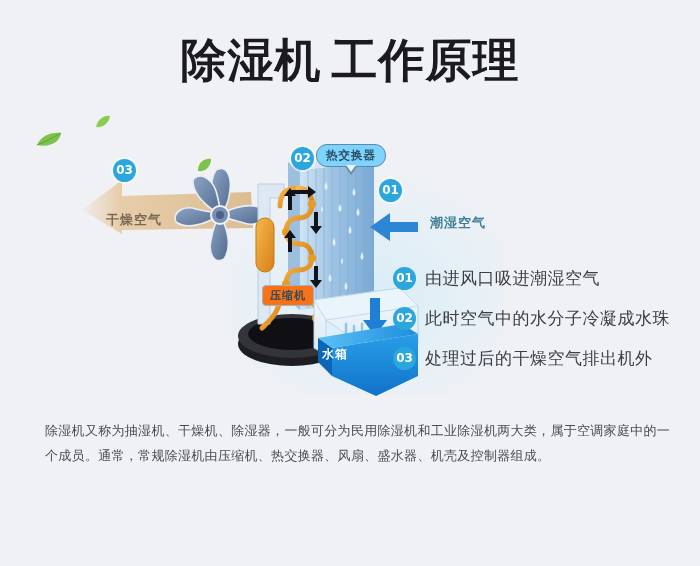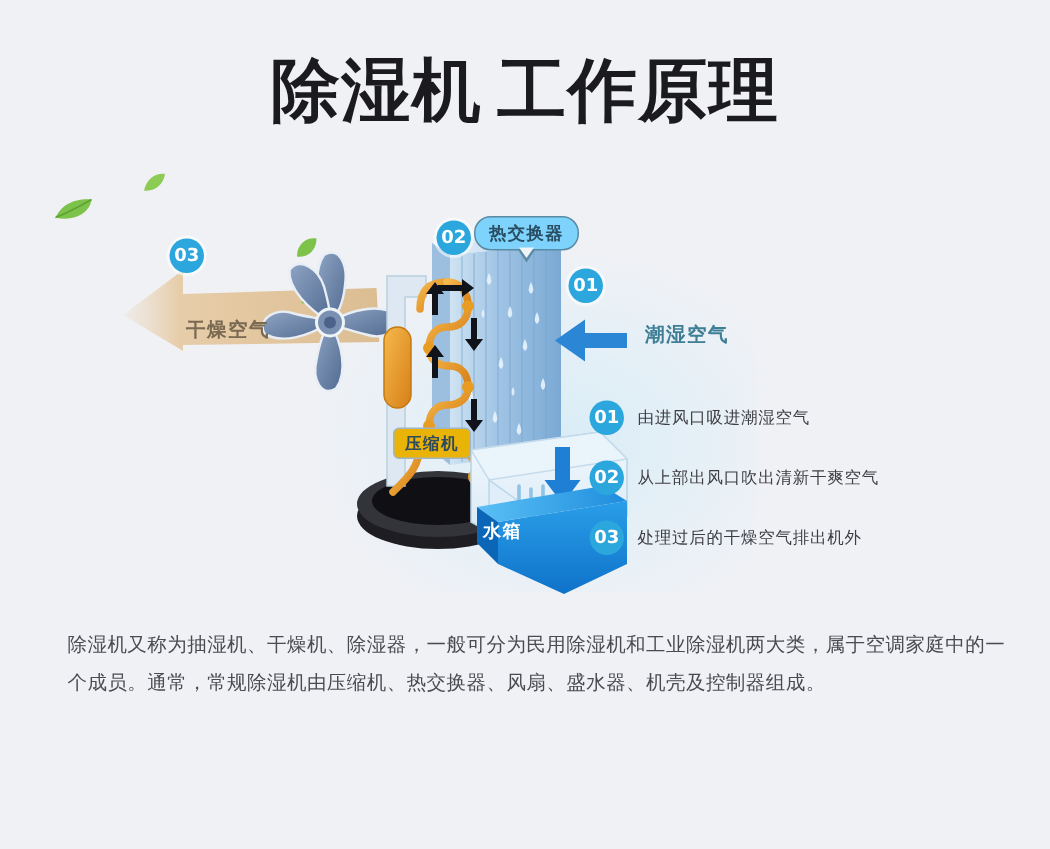--- a/index.html
+++ b/index.html
@@ -66,40 +66,40 @@
   .fan{position:absolute;left:168px;top:50px;width:104px;height:112px;}
   .fan svg{display:block;}
 
   
   .machine{position:absolute;left:222px;top:38px;width:215px;height:250px;}
   .machine svg{display:block;}
 
   
   .lbl{position:absolute;white-space:nowrap;}
   .lbl-dry{
-    left:124px;top:101px;
+    left:106px;top:101px;
     font-size:13px;color:#7a6a52;font-weight:bold;
     letter-spacing:1px;
   }
   .lbl-humid{
     left:382px;top:104px;
     font-size:13px;color:#3f7f96;font-weight:bold;
     letter-spacing:1px;
     margin-left:48px;
   }
   .lbl-tank{
     left:322px;top:236px;
     font-size:12px;color:#ffffff;font-weight:bold;letter-spacing:1px;
   }
 
   
   .pill-comp{
     position:absolute;left:262px;top:175px;
     padding:2px 7px;border-radius:4px;
-    background:#eab308;border:1px solid #9fb4c4;
+    background:#f97316;border:1px solid #9fb4c4;
     font-size:11px;color:#2e4a5c;font-weight:bold;letter-spacing:1px;
   }
 
   
   .bubble{
     position:absolute;left:316px;top:34px;
     padding:3px 9px;border-radius:11px;
     background:#7dd3fc;border:1.5px solid #5b8ba3;
     font-size:11.5px;color:#2a4e63;font-weight:bold;letter-spacing:1px;
   }
@@ -130,21 +130,21 @@
   .legend{position:absolute;left:393px;top:258px;width:300px;}
   .legend-row{
     position:relative;height:40px;display:flex;align-items:center;
   }
   .legend-badge{
     width:23px;height:23px;border-radius:50%;
     background:#2ba7de;color:#fff;flex:0 0 auto;
     font-size:12px;font-weight:bold;line-height:23px;text-align:center;
   }
   .legend-text{
-    margin-left:9px;font-size:11px;color:#3d3d44;
+    margin-left:9px;font-size:17px;color:#3d3d44;
     letter-spacing:.5px;white-space:nowrap;
   }
 
   
   .body-copy{position:absolute;left:30px;top:418px;width:645px;}
   .para{
     font-size:13px;line-height:25px;color:#4a4a52;
     letter-spacing:.3px;margin:0 0 18px 15px;
   }
   .para:last-child{margin-bottom:0;}
@@ -354,21 +354,21 @@
     <div class="lbl lbl-tank">水箱</div>
   </div>
 
   <div class="legend">
     <div class="legend-row">
       <div class="legend-badge">01</div>
       <div class="legend-text">由进风口吸进潮湿空气</div>
     </div>
     <div class="legend-row">
       <div class="legend-badge">02</div>
-      <div class="legend-text">从上部出风口吹出清新干爽空气</div>
+      <div class="legend-text">此时空气中的水分子冷凝成水珠</div>
     </div>
     <div class="legend-row">
       <div class="legend-badge">03</div>
       <div class="legend-text">处理过后的干燥空气排出机外</div>
     </div>
   </div>
 
   <div class="body-copy">
     <p class="para">除湿机又称为抽湿机、干燥机、除湿器，一般可分为民用除湿机和工业除湿机两大类，属于空调家庭中的一个成员。通常，常规除湿机由压缩机、热交换器、风扇、盛水器、机壳及控制器组成。</p>
   </div>

